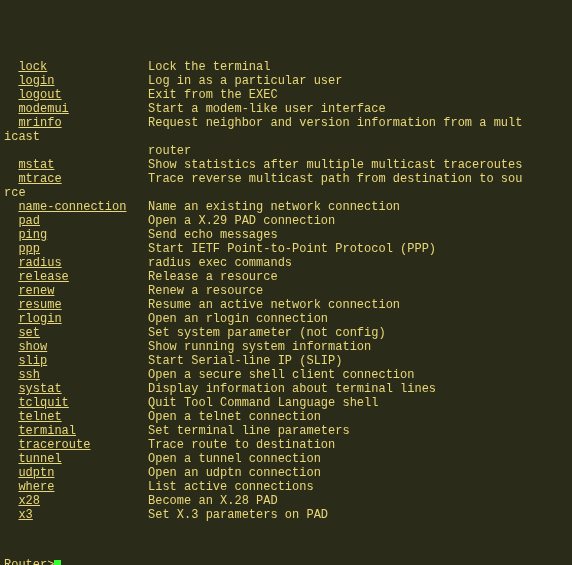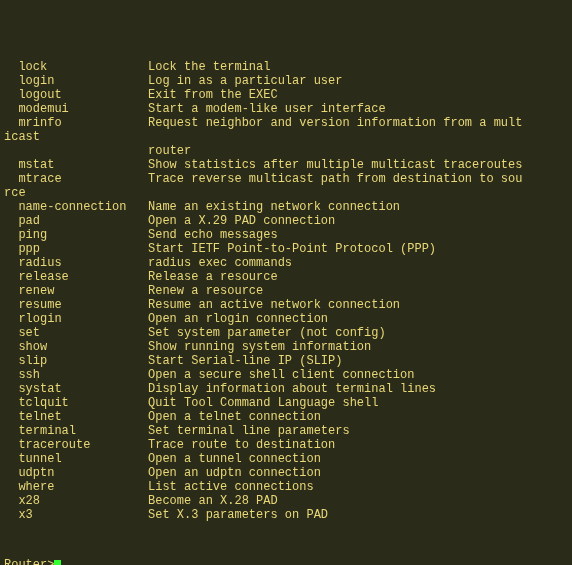--- a/index.html
+++ b/index.html
@@ -8,21 +8,21 @@
       background: #2b2b1a;
       font-family: 'Courier New', monospace;
       font-size: 12px;
       line-height: 14px;
       color: #e8d878;
       width: 572px;
       box-sizing: border-box;
       white-space: pre;
     }
     .row { display: block; }
-    .cmd { display: inline-block; width: 18ch; }
+    .cmd { display: inline-block; width: 18ch; text-decoration: underline; }
     .desc { display: inline; }
     .prompt-line { margin-top: 8px; }
     .cursor {
       display: inline-block;
       width: 0.95ch;
       height: 12px;
       background: #33ff33;
       vertical-align: text-bottom;
     }
   </style>

